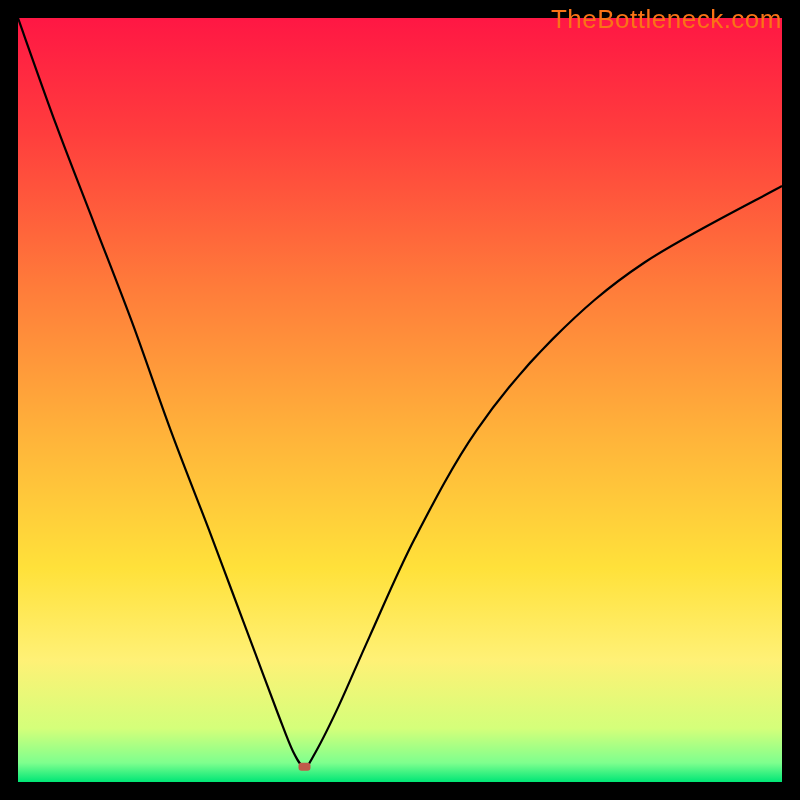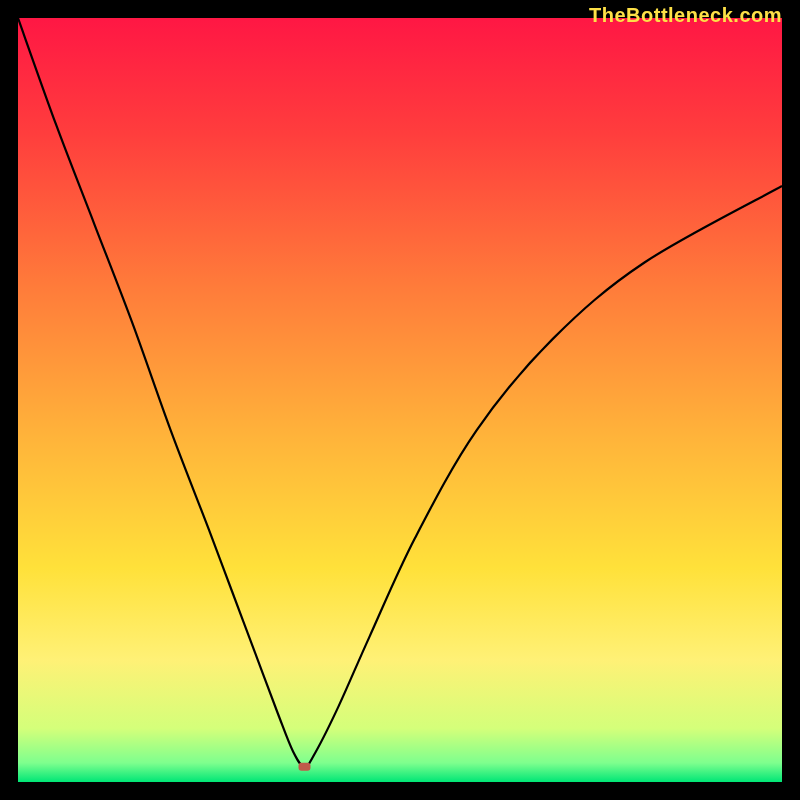--- a/index.html
+++ b/index.html
@@ -8,23 +8,23 @@
     width: 800px;
     height: 800px;
     background: #000;
     font-family: Arial, sans-serif;
     position: relative;
   }
   .watermark {
     position: absolute;
     top: 4px;
     right: 18px;
-    color: #fde047;
-    font-size: 20px;
-    font-weight: 700;
+    color: #f97316;
+    font-size: 26px;
+    font-weight: 400;
     letter-spacing: 0.5px;
     z-index: 10;
   }
   .chart-container {
     position: absolute;
     left: 18px;
     top: 18px;
     width: 764px;
     height: 764px;
     overflow: hidden;

